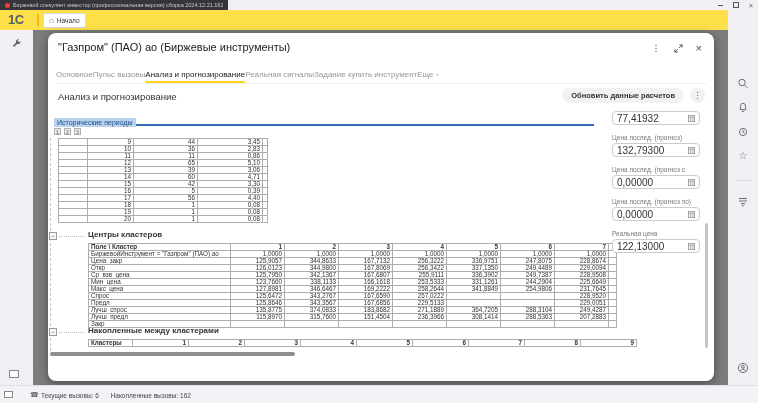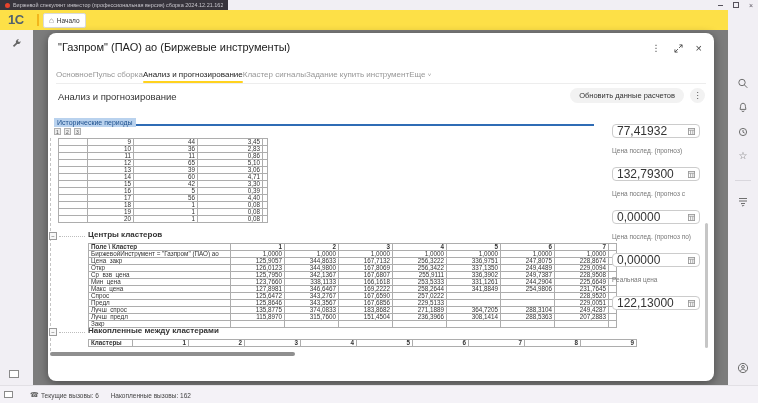--- a/index.html
+++ b/index.html
@@ -37,21 +37,21 @@
   .dots{font-size:9px;line-height:1;}
   .dlg-close{font-size:11px;line-height:1;}
   .dlg-tabs{position:absolute;left:8px;top:33px;right:8px;height:17px;border-bottom:1px solid #ededed;
             display:flex;align-items:center;font-size:8px;color:#979797;white-space:nowrap;}
   .dtab{position:relative;cursor:default;}
   .dtab.active{color:#222;}
   .dtab.active::after{content:"";position:absolute;left:0;right:0;bottom:-4px;height:2.5px;background:#ffd21e;border-radius:2px;}
   .caret{font-size:6px;color:#979797;}
   .section-title{position:absolute;left:10px;top:58px;font-size:9.5px;color:#333;}
   .refresh-btn{position:absolute;right:30px;top:55px;height:15px;line-height:15px;border-radius:8px;
-               background:#f2f2f2;font-size:7.5px;color:#333;padding:0 9px;}
+               background:#f2f2f2;font-size:7.5px;color:#333;padding:0 9px;font-weight:bold;}
   .menu-btn{position:absolute;right:9px;top:55px;width:15px;height:15px;border-radius:50%;background:#f2f2f2;
             display:flex;align-items:center;justify-content:center;font-size:8px;color:#444;}
   
   .link-row{position:absolute;left:6px;top:78px;width:540px;height:13px;border-bottom:2px solid #2f6cb5;}
   .sel-text{display:inline-block;background:#b9d2ee;color:#1c4f8d;font-size:7px;padding:1px 3px;}
   .group-btns{position:absolute;left:6px;top:95px;display:flex;gap:3px;}
   .gbtn{width:7px;height:7px;background:#ececec;border:1px solid #b0b0b0;font-size:5px;color:#555;
         display:flex;align-items:center;justify-content:center;box-sizing:border-box;}
   
   .group-rail{position:absolute;left:2px;top:105px;height:213px;border-left:1px dashed #c4c4c4;}
@@ -70,21 +70,21 @@
   .centers-wrap{position:absolute;left:40px;top:210px;}
   .dist-wrap{position:absolute;left:40px;top:306px;height:9px;overflow:hidden;}
   .dist-wrap th{font-weight:normal;color:#555;}
   .h-scrollbar{position:absolute;left:2px;top:319px;width:245px;height:4px;background:#8f8f8f;border-radius:2px;}
   .v-scrollbar{position:absolute;right:6px;top:190px;width:3px;height:125px;background:#c6c6c6;border-radius:2px;}
   
   .fields{position:absolute;left:564px;top:78px;width:88px;}
   .field{margin-bottom:9px;}
   .field label{display:block;font-size:6.5px;color:#777;margin-bottom:2px;white-space:nowrap;}
   .inp{height:14px;border:1px solid #ccc;border-radius:4px;background:#fff;display:flex;align-items:center;
-       justify-content:space-between;padding:0 4px;font-size:12px;color:#333;box-sizing:border-box;margin-top:13px;}
+       justify-content:space-between;padding:0 4px;font-size:10px;color:#333;box-sizing:border-box;}
   .calc-ic{color:#999;flex:0 0 auto;}
   
   .statusbar{position:absolute;left:0;top:385px;width:758px;height:18px;background:#f4f2f7;border-top:1px solid #e2e0e5;}
   .status-ic{position:absolute;left:30px;top:5px;font-size:7px;color:#666;line-height:1;}
   .status-text{position:absolute;left:41px;top:6px;font-size:6.5px;color:#454545;white-space:nowrap;}
   .status-text b{font-weight:normal;margin-right:10px;}
   .corner-icon{position:absolute;left:4px;top:5px;width:7px;height:5px;border:1px solid #8a8a8a;background:#fff;}
   svg{display:block;}
 </style>
 </head>
@@ -167,23 +167,23 @@
       <span>
         <svg width="9" height="9" viewBox="0 0 10 10" fill="none" stroke="currentColor">
             <path d="M6 1h3v3M9 1L5.6 4.4M4 9H1V6M1 9l3.4-3.4"></path>
           </svg>
       </span>
       <span class="dlg-close">×</span>
     </div>
 
     <div class="dlg-tabs">
       <span class="dtab">Основное</span>
-      <span class="dtab">Пульс сборка</span>
+      <span class="dtab">Пульс вызовы</span>
       <span class="dtab active">Анализ и прогнозирование</span>
-      <span class="dtab">Кластер сигналы</span>
+      <span class="dtab">Реальная сигналы</span>
       <span class="dtab">Задание купить инструмент</span>
       <span class="dtab"><span>Еще</span> <span class="caret">˅</span></span>
     </div>
 
     <div class="section-title">Анализ и прогнозирование</div>
     <div class="refresh-btn">Обновить данные расчетов</div>
     <div class="menu-btn">⋮</div>
 
     <div class="link-row">
       <span class="sel-text">Исторические периоды</span>

